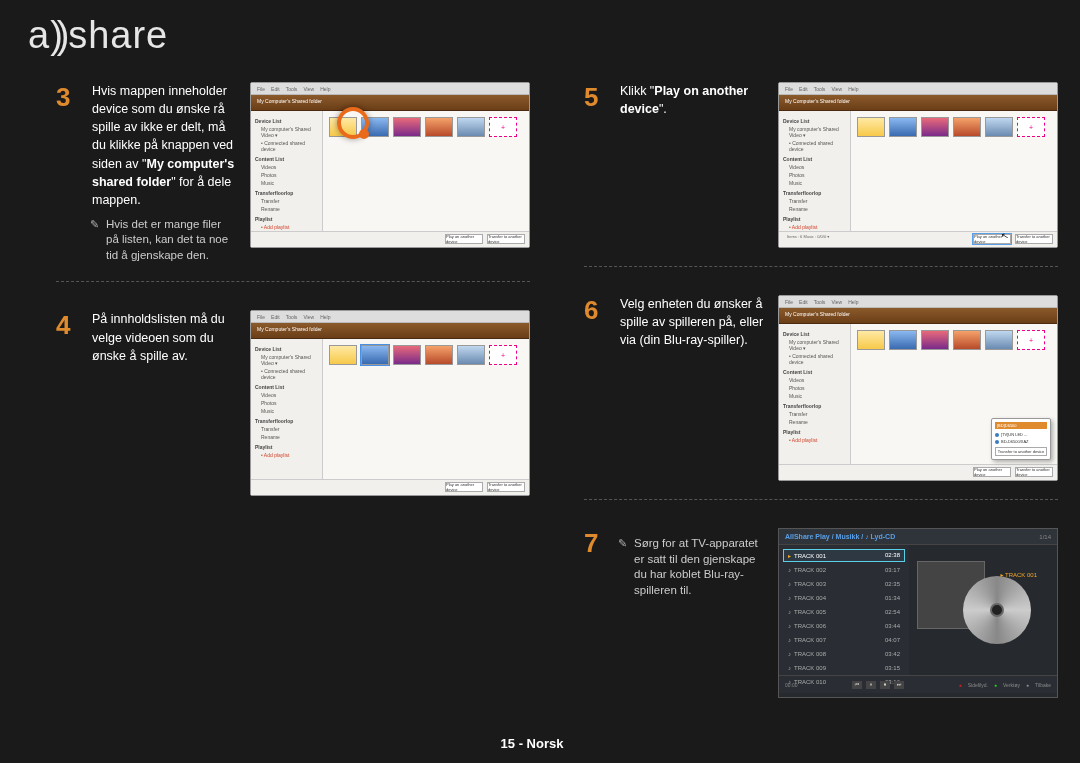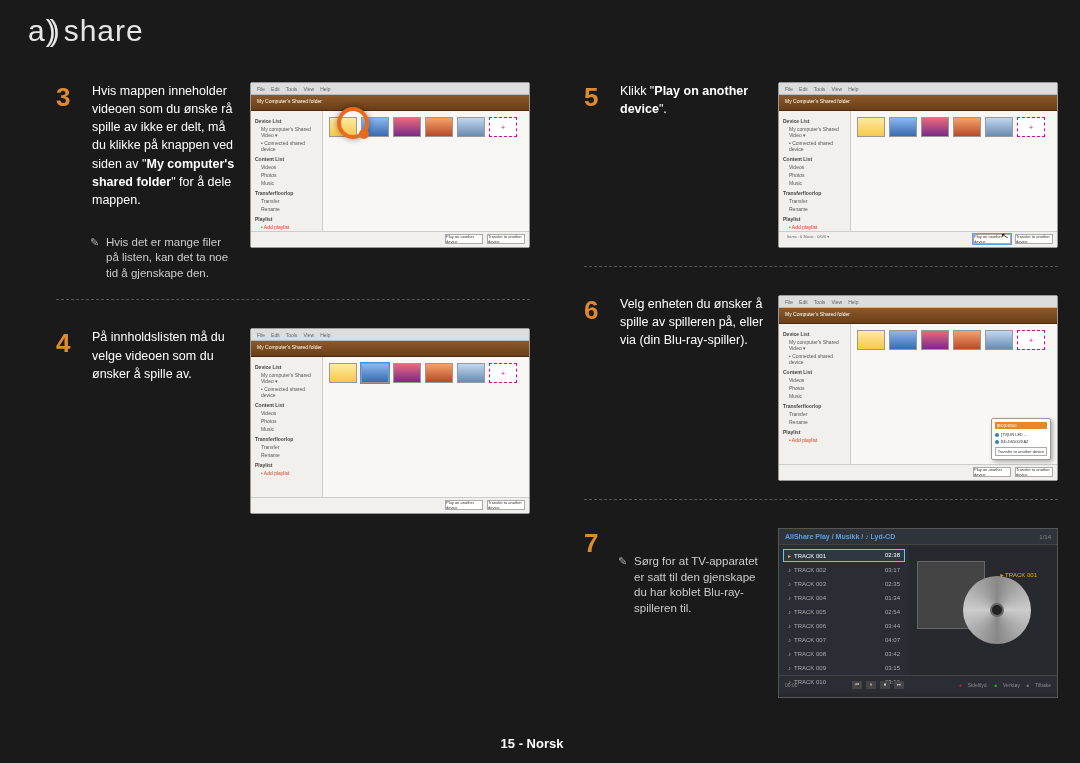--- a/index.html
+++ b/index.html
@@ -9,21 +9,21 @@
     background: #1a1a1a;
     font-family: Arial, Helvetica, sans-serif;
     color: #eee;
     position: relative;
     overflow: hidden;
   }
   .logo {
     position: absolute;
     top: 14px;
     left: 28px;
-    font-size: 30px;
+    font-size: 38px;
     font-weight: 300;
     letter-spacing: 1px;
     color: #e6e6e6;
     font-family: "Segoe UI Light", Arial, sans-serif;
   }
   .logo .bars {
     display: inline-block;
     position: relative;
     width: 18px;
   }
@@ -60,21 +60,21 @@
   .txt {
     width: 144px;
     font-size: 12.5px;
     line-height: 1.45;
     color: #fff;
   }
   .txt .bold { font-weight: bold; }
   .note {
     font-size: 11.5px;
     color: #ccc;
-    margin-top: 26px;
+    margin-top: 8px;
     padding-left: 14px;
     position: relative;
     line-height: 1.35;
   }
   .note::before {
     content: "✎";
     position: absolute;
     left: -2px;
     top: 0;
     font-size: 11px;
@@ -157,21 +157,21 @@
   a<span class="bars"></span>share
 </div>
 
 <div class="cols">
 
   <div class="col">
 
     <div class="step">
       <div class="num">3</div>
       <div class="txt">
-        <span>Hvis mappen inneholder videoen som du ønske rå spille av ikke er delt, må du klikke på knappen ved siden av "</span><span class="bold">My computer's shared folder</span><span>" for å dele mappen.</span>
+        <span>Hvis mappen inneholder device som du ønske rå spille av ikke er delt, må du klikke på knappen ved siden av "</span><span class="bold">My computer's shared folder</span><span>" for å dele mappen.</span>
         <div class="note">Hvis det er mange filer på listen, kan det ta noe tid å gjenskape den.</div>
       </div>
       <div class="shot">
         <div class="topbar">
           <span>File</span>
             <span>Edit</span>
             <span>Tools</span>
             <span>View</span>
             <span>Help</span>
         </div>
@@ -205,21 +205,21 @@
         <div class="foot">
           <div class="btn">Play on another device</div>
           <div class="btn">Transfer to another device</div>
         </div>
         <div class="ring r1"></div>
       </div>
     </div>
 
     <div class="step">
       <div class="num">4</div>
-      <div class="txt">På innholdslisten må du velge videoen som du ønsker å spille av.</div>
+      <div class="txt">På innholdslisten må du velge videoen som du ønske å spille av.</div>
       <div class="shot tall">
         <div class="topbar">
           <span>File</span>
             <span>Edit</span>
             <span>Tools</span>
             <span>View</span>
             <span>Help</span>
         </div>
         <div class="wood">
             <div class="crumb">My Computer's Shared folder</div>

